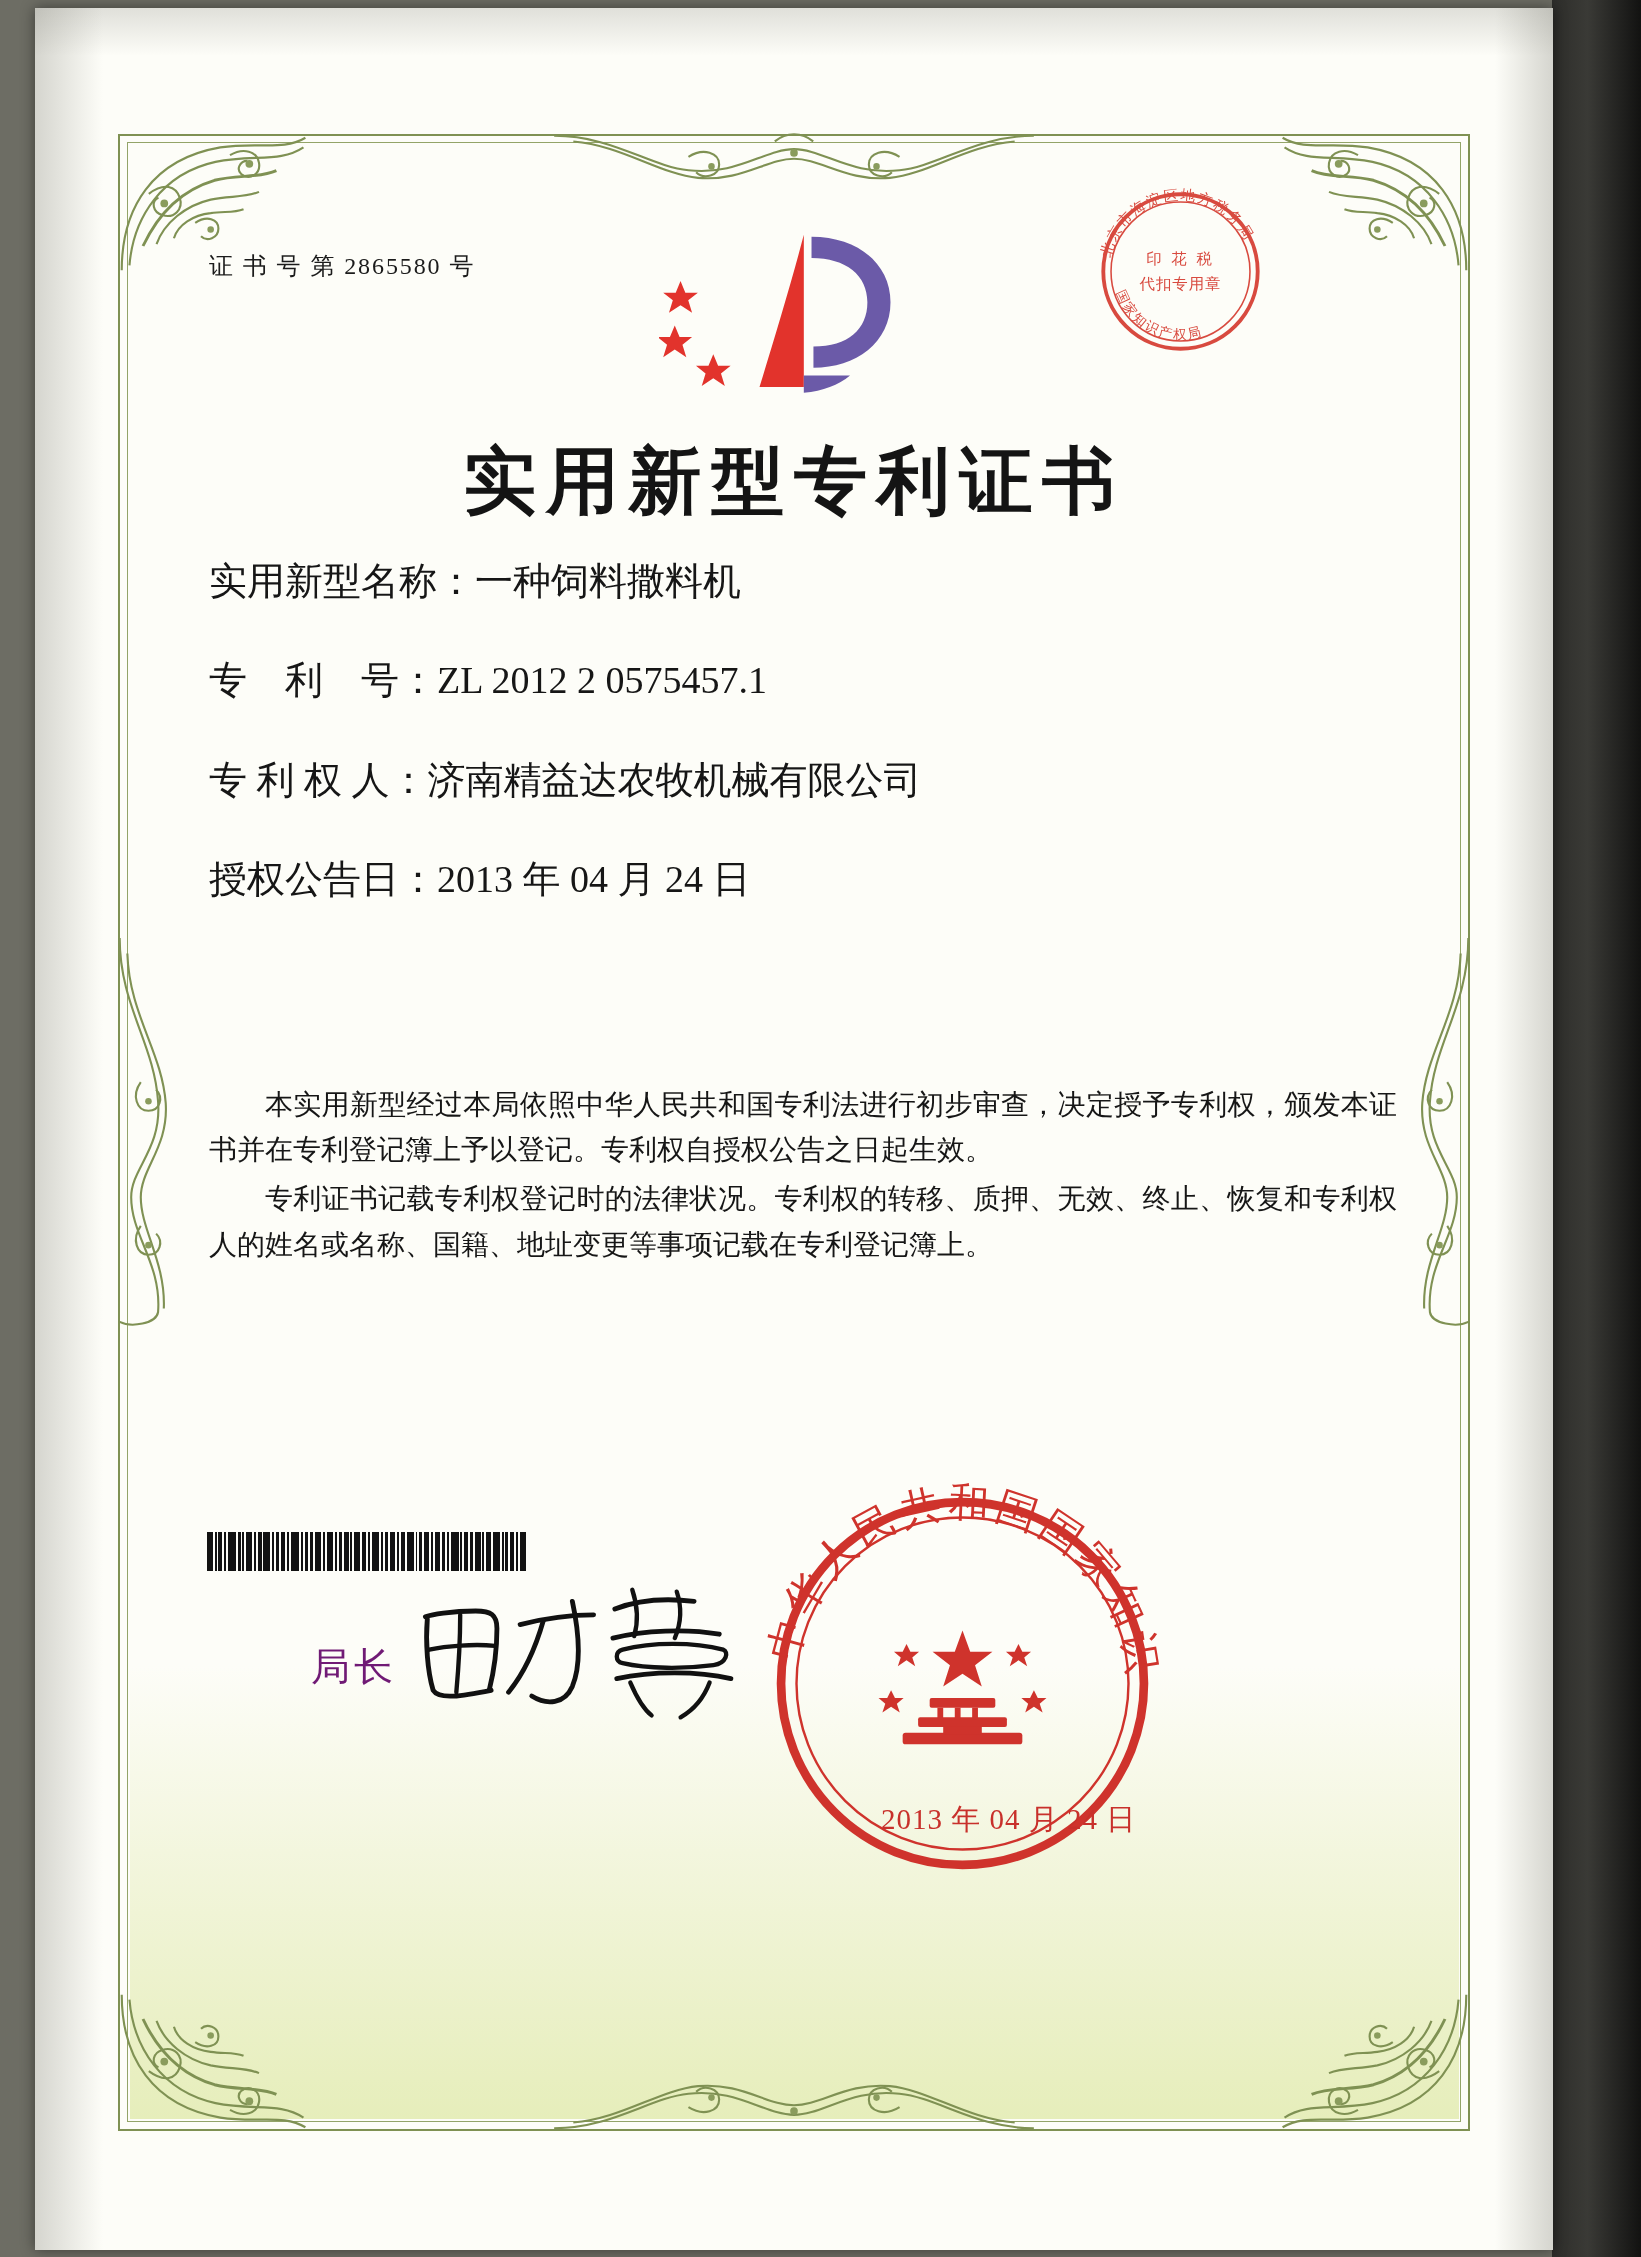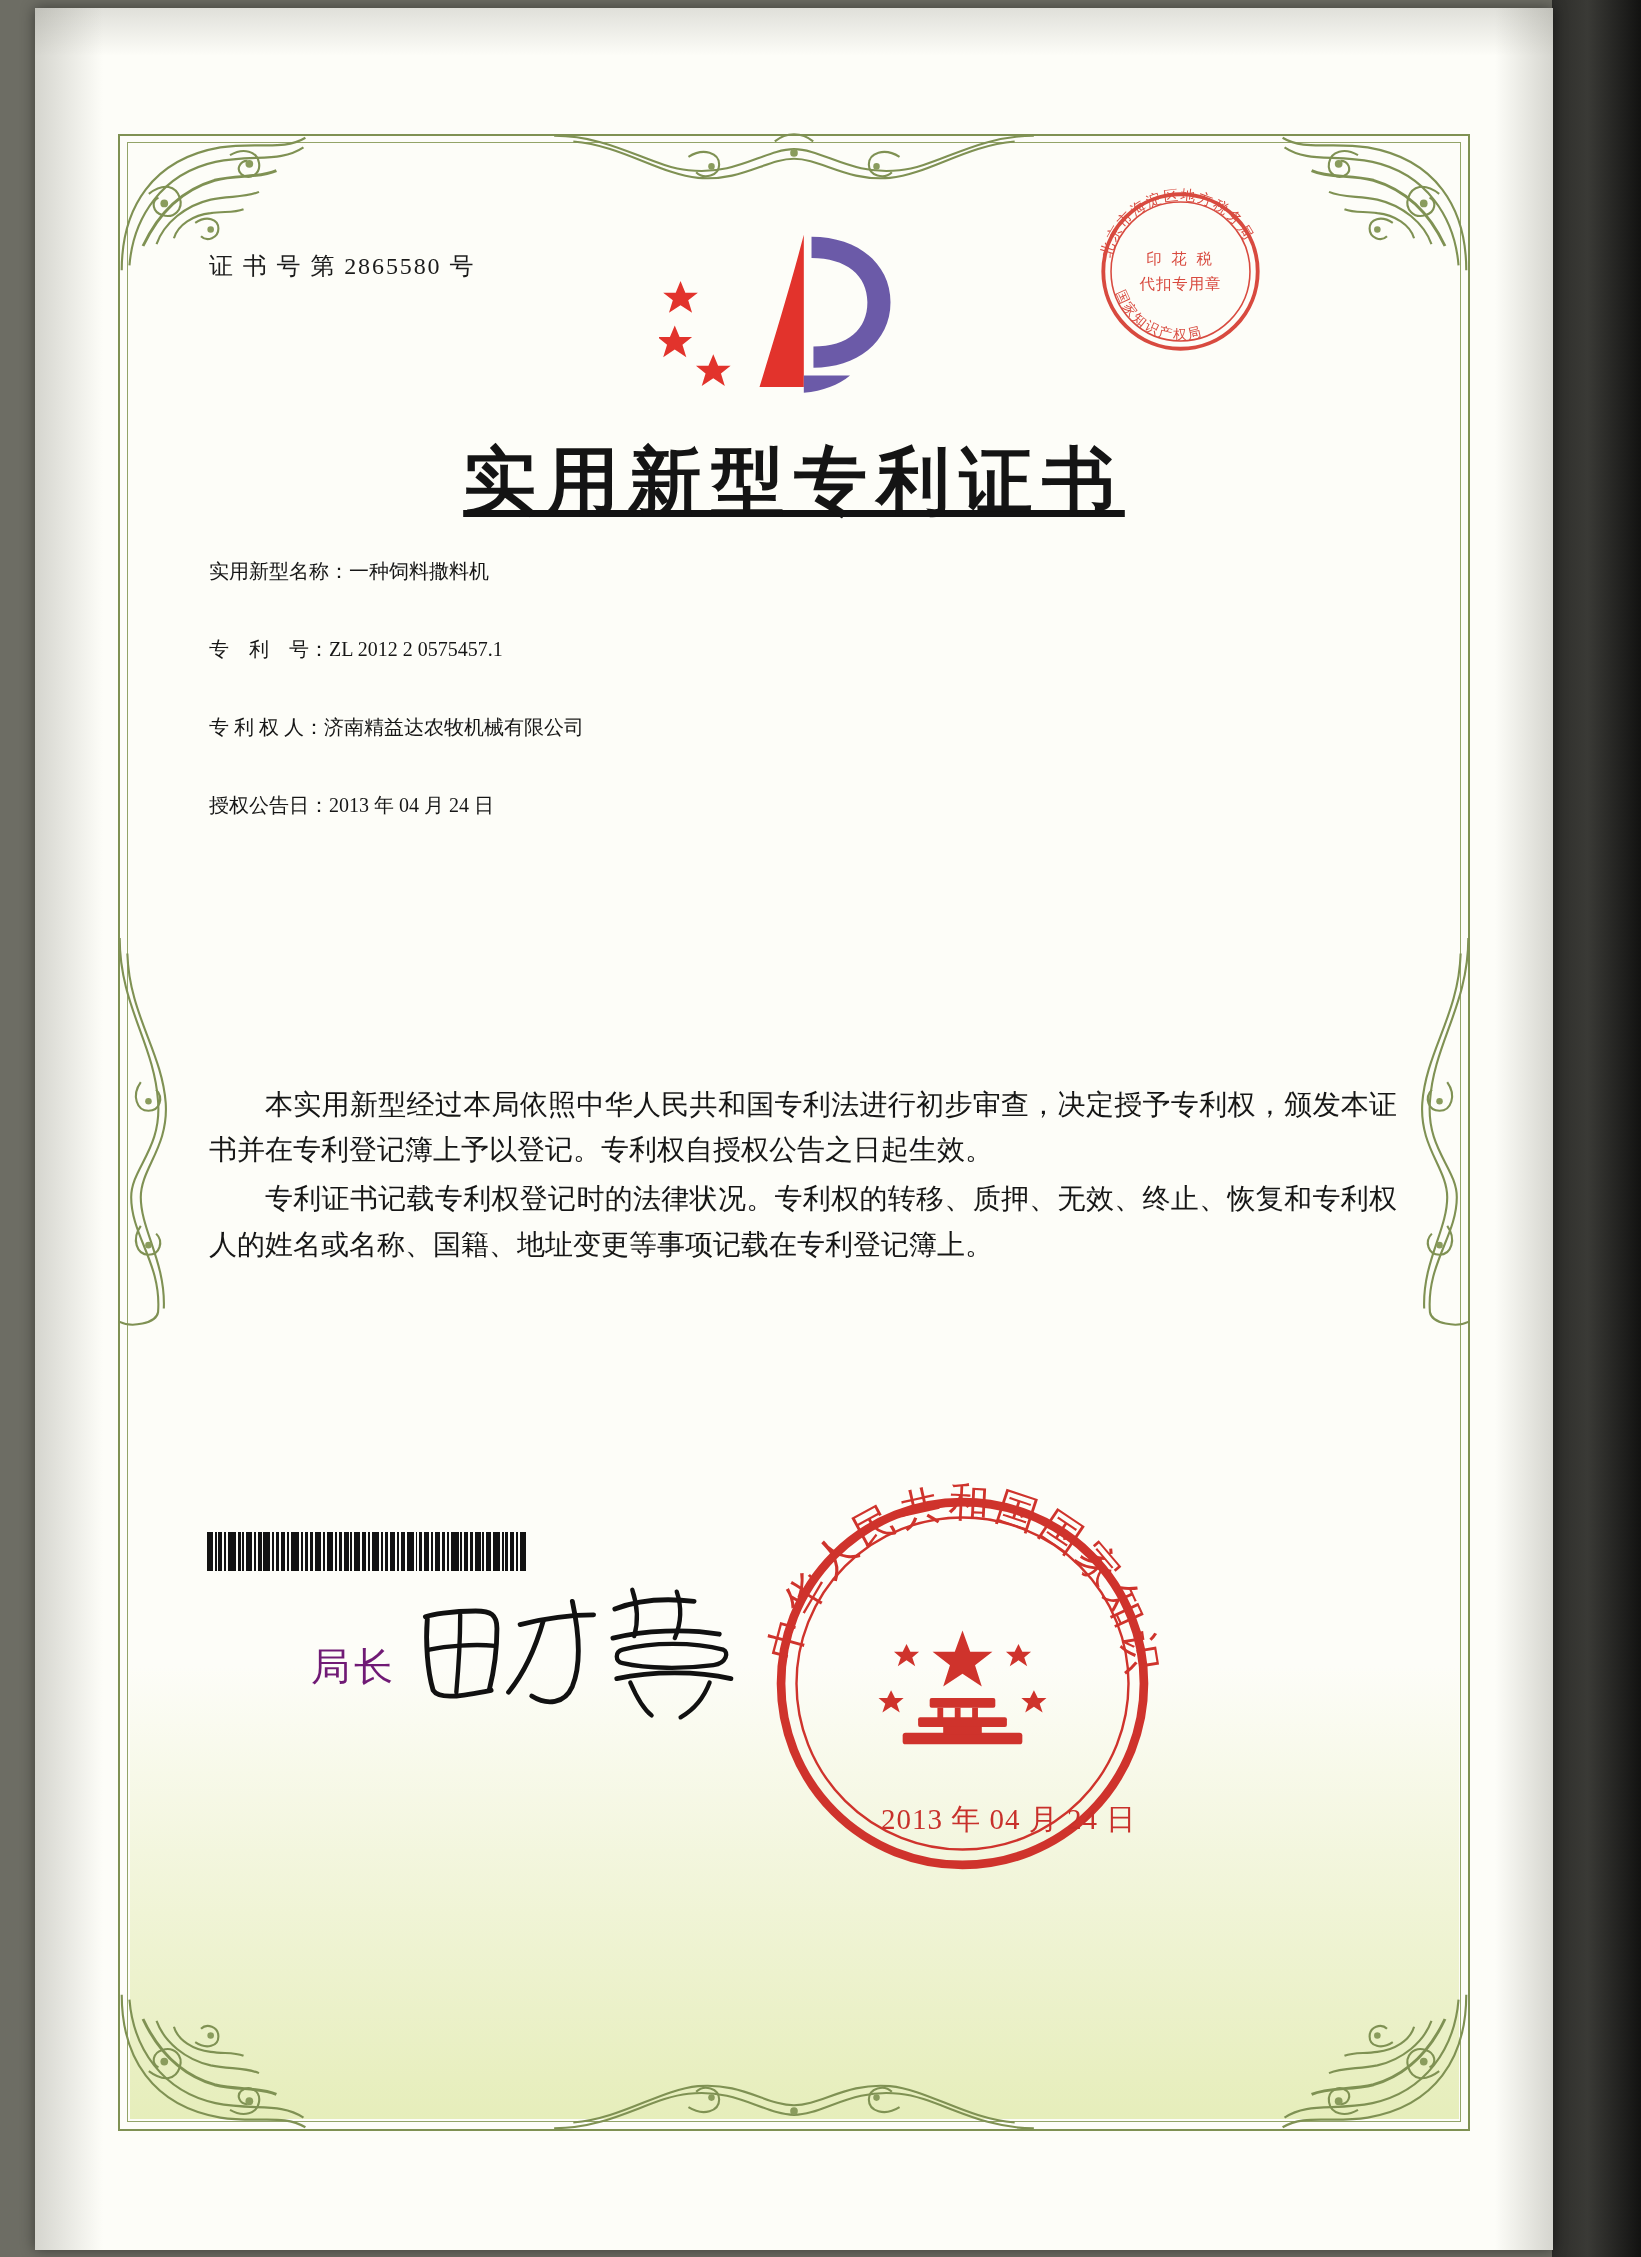--- a/index.html
+++ b/index.html
@@ -115,31 +115,30 @@
   .main-title {
     position: absolute;
     left: 0; right: 0;
     top: 299px;
     text-align: center;
     font-size: 73px;
     font-weight: bold;
     letter-spacing: 9.7px;
     color: #141414;
     font-family: "Liberation Serif", "DejaVu Serif", serif;
-    text-decoration: underline;
   }
 
   .fields {
     position: absolute;
     left: 91px;
     top: 425px;
     width: 1178px;
   }
   .field-row {
-    font-size: 20px;
+    font-size: 38px;
     color: #161616;
     margin-bottom: 54px;
     line-height: 1.2;
     white-space: nowrap;
   }
   .field-label { letter-spacing: 0px; }
   .field-value { }
 
   .paragraphs {
     position: absolute;

